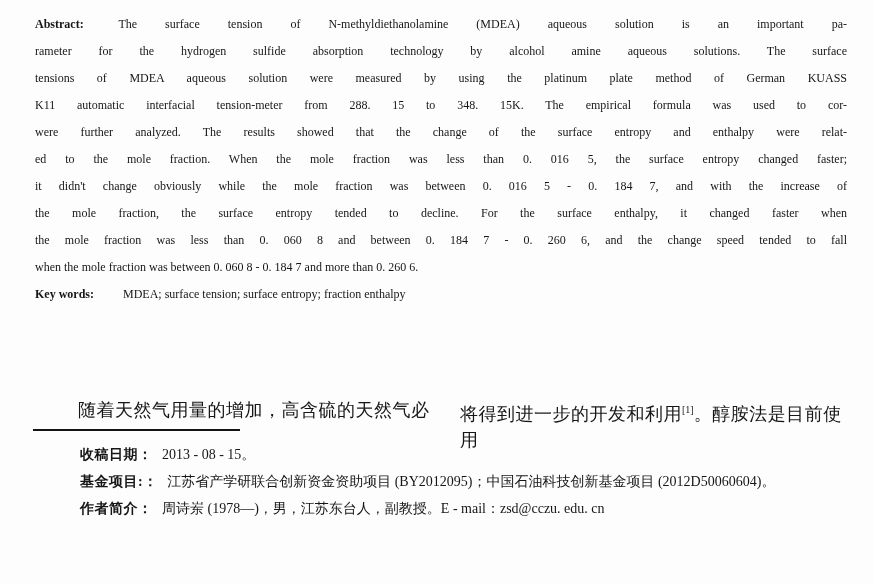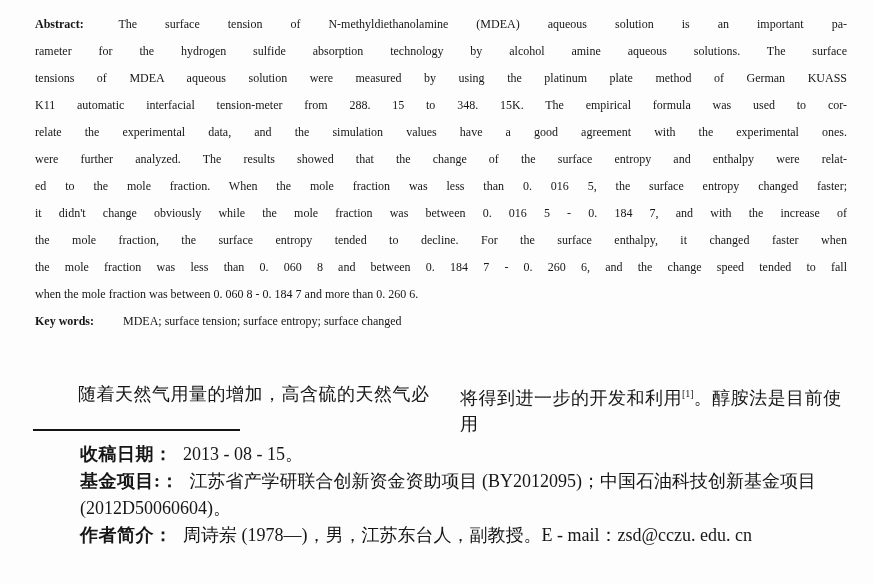--- a/index.html
+++ b/index.html
@@ -40,21 +40,21 @@
     text-align: left;
   }
   .kwline b.lbl {
     font-weight: bold;
     margin-right: 26px;
   }
   
   .intro {
     position: absolute;
     left: 35px;
-    top: 381px;
+    top: 397px;
     width: 812px;
     display: flex;
     font-size: 18px;
     line-height: 26px;
     letter-spacing: 0.5px;
   }
   .intro .col-left {
     margin-left: 43px;
     width: 352px;
     flex: none;
@@ -75,51 +75,50 @@
     top: 429px;
     width: 207px;
     height: 2px;
     background: #141414;
   }
   .footnotes {
     position: absolute;
     left: 80px;
     top: 441px;
     width: 780px;
-    font-size: 18px;
+    font-size: 14px;
     line-height: 27px;
   }
   .fn b.lbl {
     font-weight: bold;
     margin-right: 6px;
     letter-spacing: 0.5px;
   }
 </style>
 </head>
 <body style="background: rgb(253, 253, 253); color: rgb(22, 22, 22);">
 
 <div class="abstract">
   <div class="aline">
     <b class="lbl">Abstract:</b>
     <span>The surface tension of N-methyldiethanolamine (MDEA) aqueous solution is an important pa-</span>
   </div>
   <div class="aline">rameter for the hydrogen sulfide absorption technology by alcohol amine aqueous solutions. The surface</div>
   <div class="aline">tensions of MDEA aqueous solution were measured by using the platinum plate method of German KUASS</div>
   <div class="aline">K11 automatic interfacial tension-meter from 288. 15 to 348. 15K. The empirical formula was used to cor-</div>
-  <div class="aline">relate the experimental data, and the simulation values have a good agreement with the experimental ones.</div>
   <div class="aline">were further analyzed. The results showed that the change of the surface entropy and enthalpy were relat-</div>
   <div class="aline">ed to the mole fraction. When the mole fraction was less than 0. 016 5, the surface entropy changed faster;</div>
   <div class="aline">it didn't change obviously while the mole fraction was between 0. 016 5 - 0. 184 7, and with the increase of</div>
   <div class="aline">the mole fraction, the surface entropy tended to decline. For the surface enthalpy, it changed faster when</div>
   <div class="aline">the mole fraction was less than 0. 060 8 and between 0. 184 7 - 0. 260 6, and the change speed tended to fall</div>
   <div class="aline last">when the mole fraction was between 0. 060 8 - 0. 184 7 and more than 0. 260 6.</div>
 
   <div class="kwline">
     <b class="lbl">Key words:</b>
-    <span>MDEA; surface tension; surface entropy; surface changed</span>
+    <span>MDEA; surface tension; surface entropy; fraction enthalpy</span>
   </div>
 </div>
 
 <div class="intro">
   <span class="col-left">随着天然气用量的增加，高含硫的天然气必</span>
   <span class="col-right"><span>将得到进一步的开发和利用</span><sup>[1]</sup><span>。醇胺法是目前使用</span></span>
 </div>
 
 <div class="divider"></div>
 

